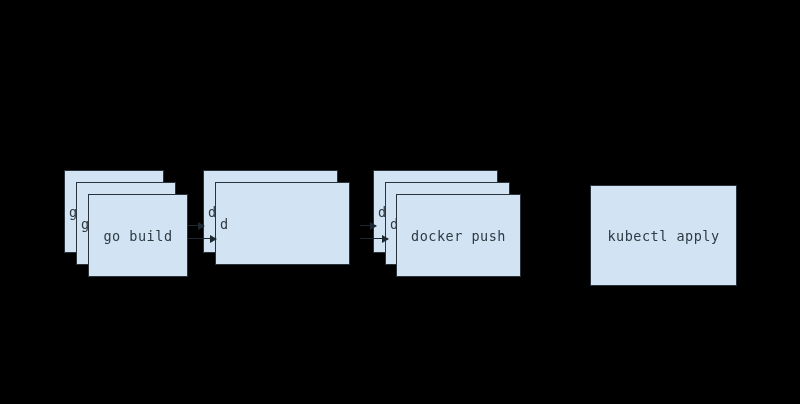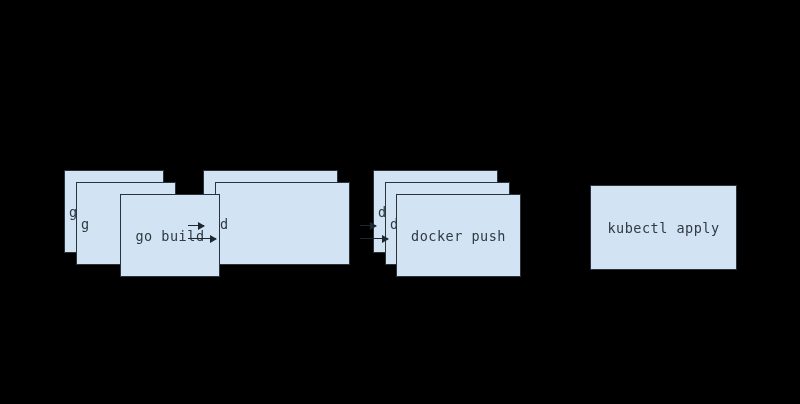--- a/index.html
+++ b/index.html
@@ -71,21 +71,21 @@
 <body>
 
 <div id="canvas">
 
   <div class="card back layer-0" style="left:64px; top:170px; width:100px; height:83px;">
     <div class="card-label">g</div>
   </div>
   <div class="card back layer-1" style="left:76px; top:182px; width:100px; height:83px;">
     <div class="card-label">g</div>
   </div>
-  <div class="card layer-2" style="left:88px; top:194px; width:100px; height:83px;margin-left:32px;">
+  <div class="card layer-2" style="left:88px; top:194px; width:100px; height:83px;">
     <div class="card-label">go build</div>
   </div>
 
   <div class="arrow" style="left:188px; top:225px; width:16px;"></div>
   <div class="arrow" style="left:188px; top:238px; width:28px;"></div>
 
   <div class="card back layer-0" style="left:203px; top:170px; width:135px; height:83px;">
     <div class="card-label">d</div>
   </div>
   <div class="card back layer-1" style="left:215px; top:182px; width:135px; height:83px;">
@@ -98,17 +98,17 @@
   <div class="card back layer-0" style="left:373px; top:170px; width:125px; height:83px;">
     <div class="card-label">d</div>
   </div>
   <div class="card back layer-1" style="left:385px; top:182px; width:125px; height:83px;">
     <div class="card-label">d</div>
   </div>
   <div class="card layer-2" style="left:396px; top:194px; width:125px; height:83px;">
     <div class="card-label">docker push</div>
   </div>
 
-  <div class="card layer-2" style="left:590px; top:185px; width:147px; height:85px;">
+  <div class="card layer-2" style="left:590px; top:185px; width:147px; height:101px;">
     <div class="card-label">kubectl apply</div>
   </div>
 
 </div>
 
 </body></html>

